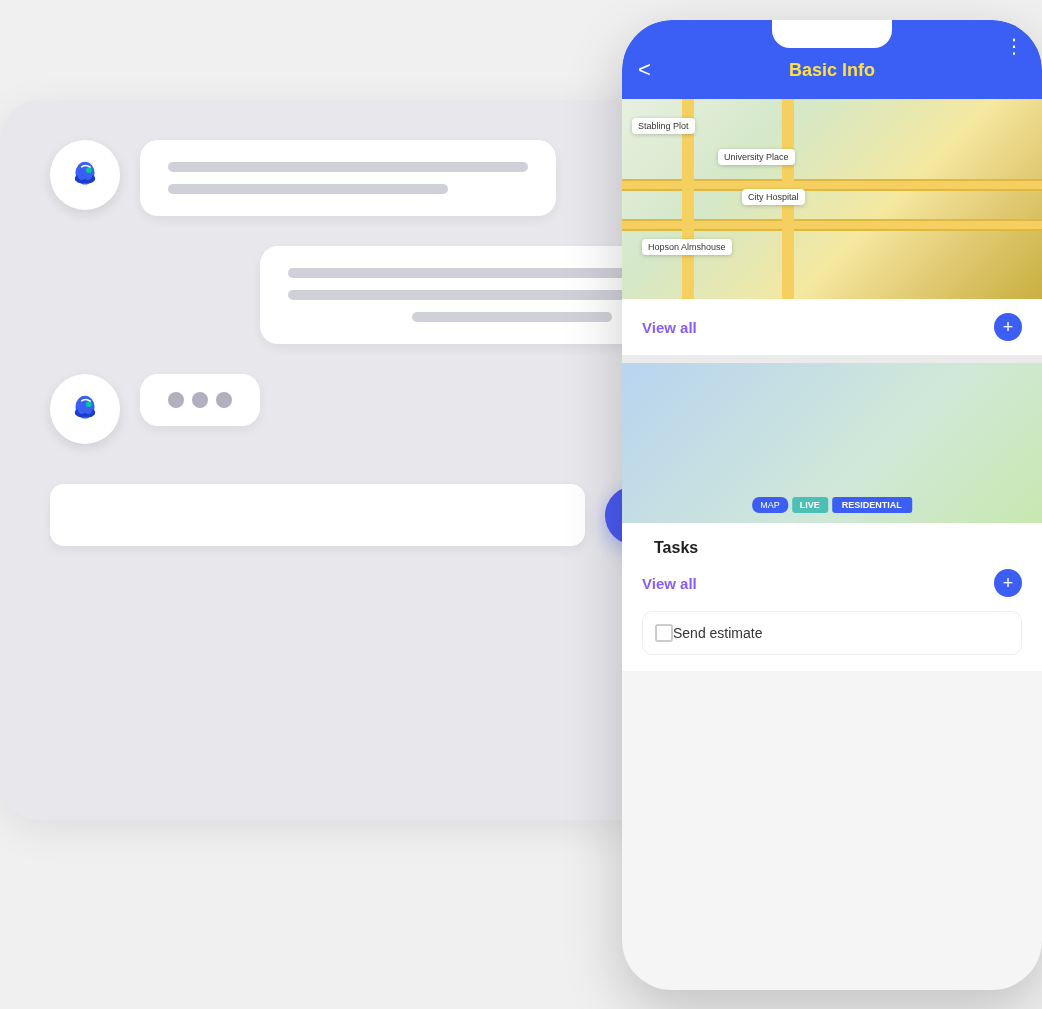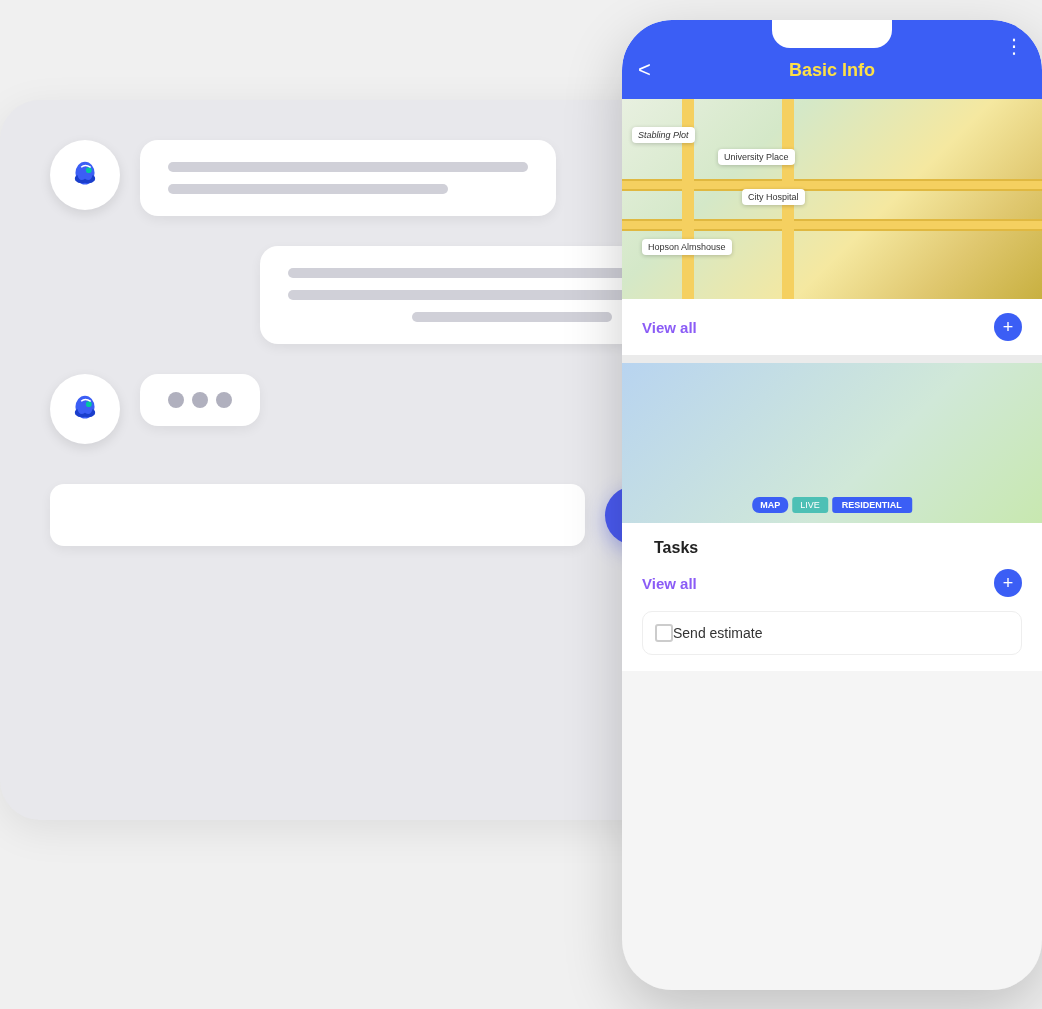--- a/index.html
+++ b/index.html
@@ -320,30 +320,30 @@
       gap: 4px;
       align-items: center;
     }
 
     .badge-blue {
       background: #3b5ef5;
       color: white;
       font-size: 9px;
       padding: 3px 8px;
       border-radius: 7px;
-      font-weight: 700;
+      font-weight: 400;
     }
 
     .badge-blue2 {
       background: #4dc0b5;
       color: white;
       font-size: 9px;
       padding: 3px 8px;
       border-radius: 3px;
-      font-weight: 400;
+      font-weight: 700;
     }
 
     .badge-residential {
       background: #3b5ef5;
       color: white;
       font-size: 9px;
       padding: 3px 10px;
       border-radius: 3px;
       font-weight: 700;
       text-transform: uppercase;
@@ -482,21 +482,21 @@
 
     <div class="map-section">
       <div class="map-placeholder">
 
         <div class="map-road-h" style="top:80px; left:0; width:100%;"></div>
         <div class="map-road-h" style="top:120px; left:0; width:100%;"></div>
 
         <div class="map-road-v" style="top:0; left:60px; height:100%;"></div>
         <div class="map-road-v" style="top:0; left:160px; height:100%;"></div>
 
-        <div class="map-label" style="top:28px; left:10px;font-style:italic;">Stabling Plot</div>
+        <div class="map-label" style="top:19px; left:10px;">Stabling Plot</div>
         <div class="map-label" style="top:50px; left:96px;">University Place</div>
         <div class="map-label" style="top:90px; left:120px;">City Hospital</div>
         <div class="map-label" style="top:140px; left:20px;">Hopson Almshouse</div>
       </div>
     </div>
 
     <div class="view-all-row">
       <span class="view-all-link">View all</span>
       <div class="plus-btn">+</div>
     </div>

